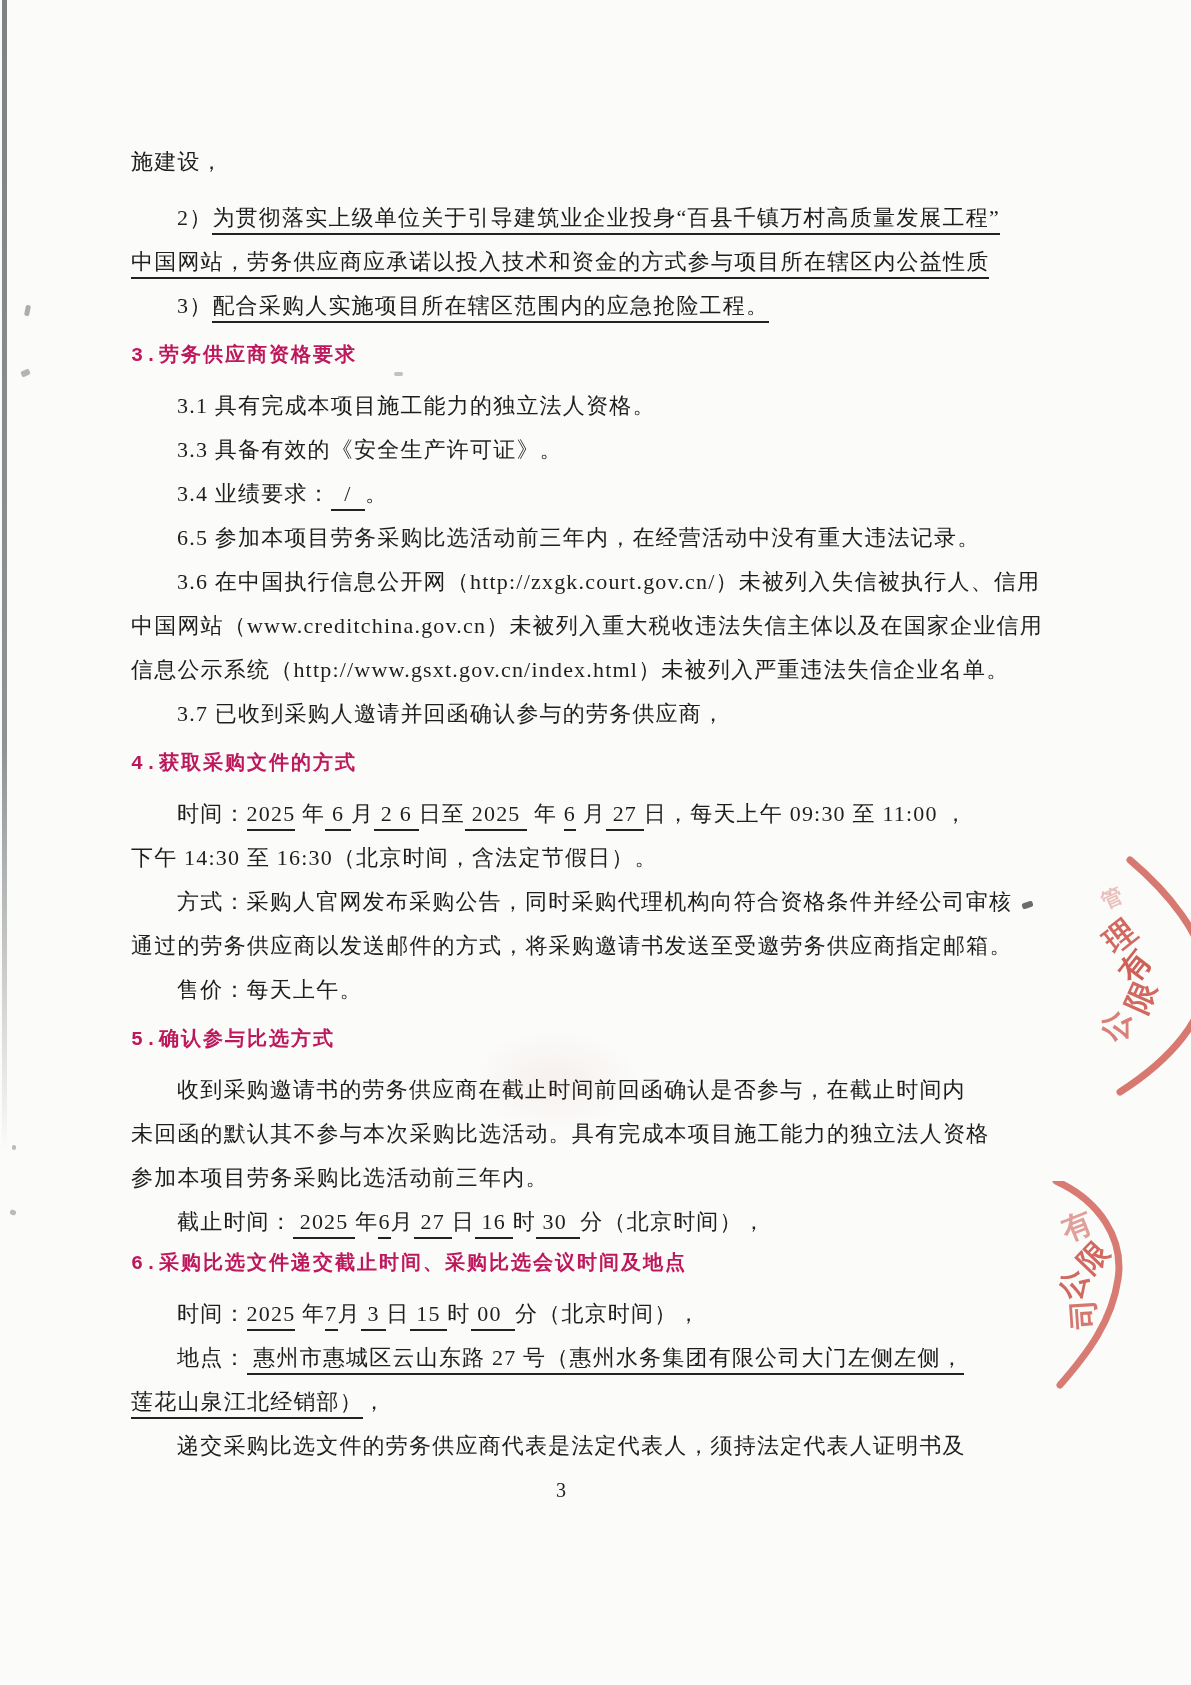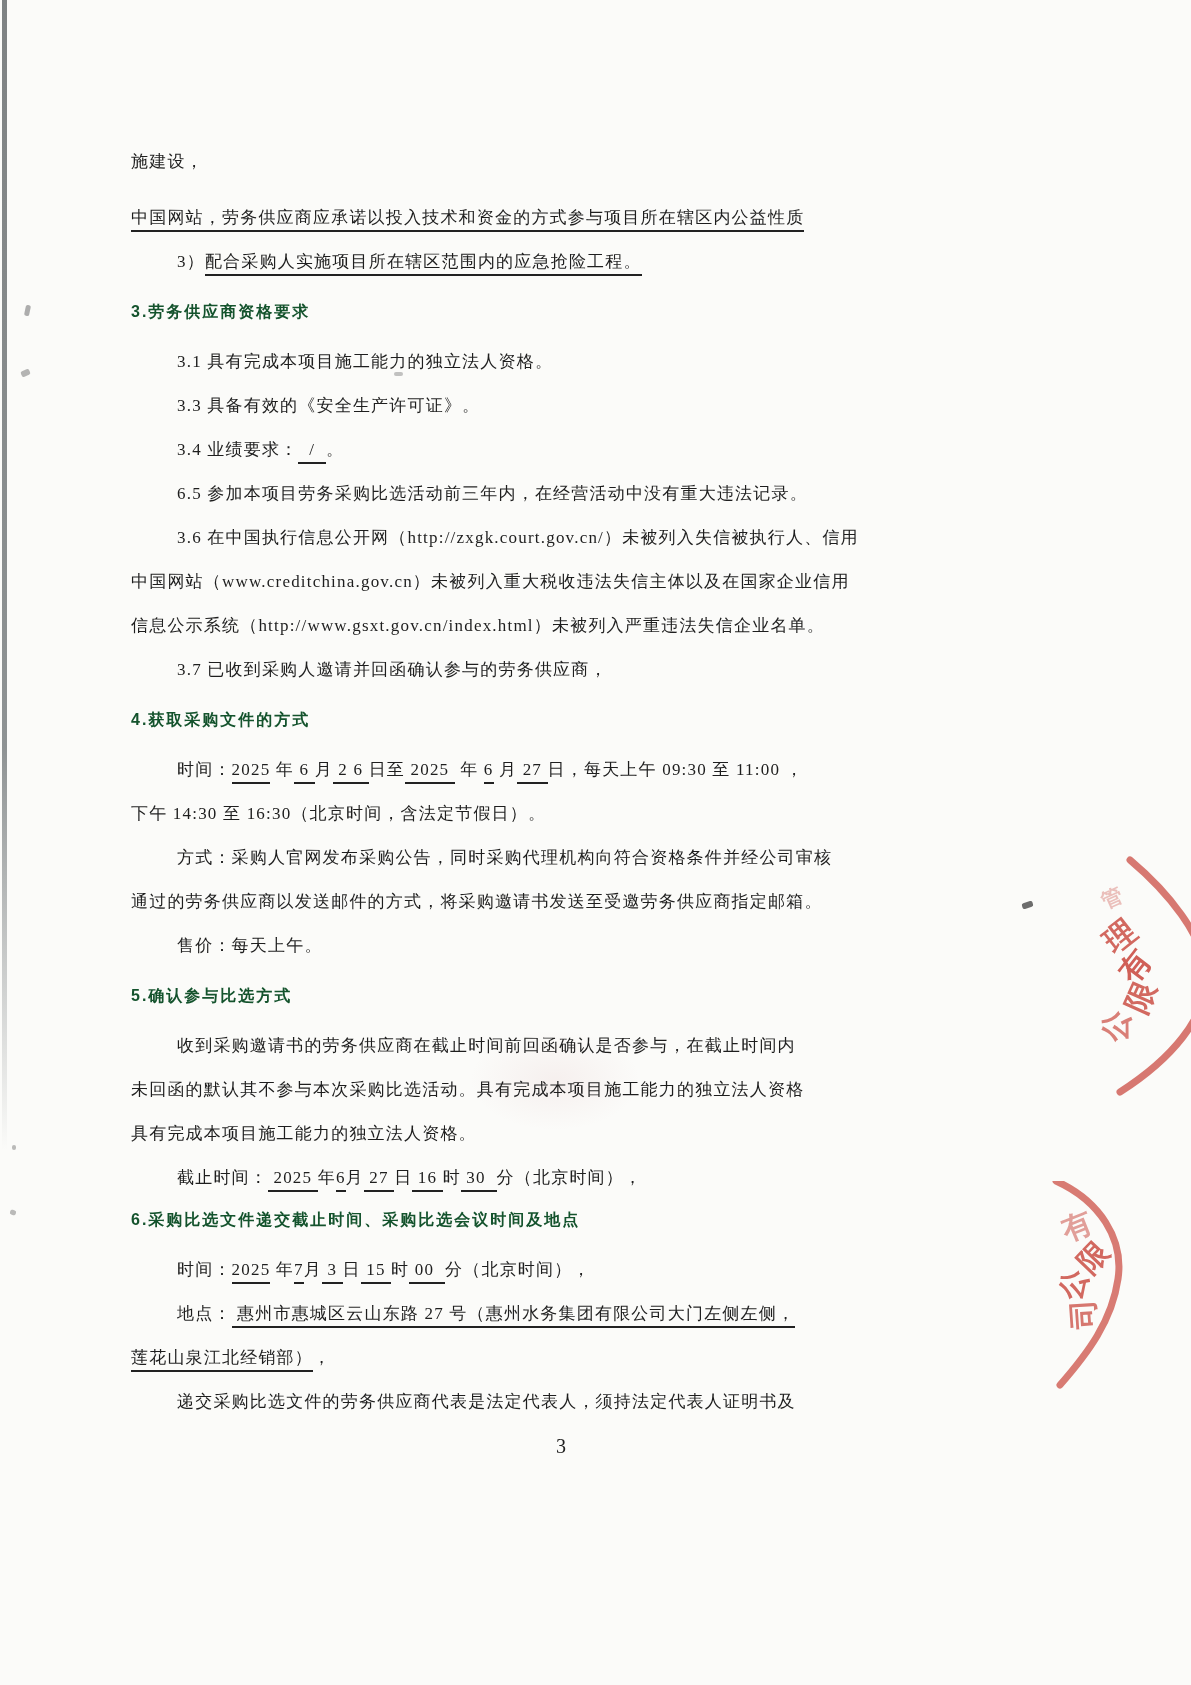--- a/index.html
+++ b/index.html
@@ -11,36 +11,36 @@
     overflow:hidden;
     font-family:"Liberation Serif","DejaVu Serif",serif;
     color:#1e1e1e;
   }
   .doc{
     position:absolute;
     left:131px;top:140px;
     width:860px;
   }
   .bl{
-    font-size:17px;
+    font-size:22px;
     line-height:44px;
     height:44px;
     letter-spacing:1.2px;
     white-space:pre;
     font-weight:500;
   }
   .ind{padding-left:46px;}
   .h{
-    font-family:Liberation Sans, sans-serif;
+    font-family:Liberation Mono, monospace;
     font-weight:700;
-    font-size:16px;
+    font-size:20px;
     line-height:56px;
     height:56px;
     letter-spacing:2px;
-    color:#14532d;
+    color:#be185d;
     white-space:pre;
   }
   .u{
     border-bottom:2px solid #222;
     padding-bottom:3px;
     white-space:pre;
   }
   .sp12{height:12px;}
   .tight{margin-top:-8px;}
   .pagenum{
@@ -99,20 +99,21 @@
     <text transform="translate(67,76) rotate(-46)" font-size="30" text-anchor="middle" dominant-baseline="central" opacity="0.8">限</text>
     <text transform="translate(47,103) rotate(-70)" font-size="30" text-anchor="middle" dominant-baseline="central" opacity="0.8">公</text>
     <text transform="translate(57,133) rotate(-94)" font-size="30" text-anchor="middle" dominant-baseline="central" opacity="0.72">司</text>
   </svg>
 
   <div class="doc">
 
     <div class="bl">施建设，</div>
     <div class="sp12"></div>
 
+    <div class="bl ind"><span>2）</span><span class="u">为贯彻落实上级单位关于引导建筑业企业投身“百县千镇万村高质量发展工程”</span></div>
     <div class="bl"><span class="u">中国网站，劳务供应商应承诺以投入技术和资金的方式参与项目所在辖区内公益性质</span></div>
 
     <div class="bl ind"><span>3）</span><span class="u">配合采购人实施项目所在辖区范围内的应急抢险工程。</span></div>
 
     <div class="h">3.劳务供应商资格要求</div>
     <div class="bl ind">3.1 具有完成本项目施工能力的独立法人资格。</div>
     <div class="bl ind">3.3 具备有效的《安全生产许可证》。</div>
     <div class="bl ind"><span>3.4 业绩要求：</span><span class="u">  /  </span><span>。</span></div>
     <div class="bl ind">6.5 参加本项目劳务采购比选活动前三年内，在经营活动中没有重大违法记录。</div>
     <div class="bl ind">3.6 在中国执行信息公开网（http://zxgk.court.gov.cn/）未被列入失信被执行人、信用</div>
@@ -123,21 +124,21 @@
     <div class="h">4.获取采购文件的方式</div>
     <div class="bl ind"><span>时间：</span><span class="u">2025</span><span> 年</span><span class="u"> 6 </span><span>月</span><span class="u"> 2 6 </span><span>日至</span><span class="u"> 2025 </span><span> 年 </span><span class="u">6</span><span> 月</span><span class="u"> 27 </span><span>日，每天上午 09:30 至 11:00 ，</span></div>
     <div class="bl">下午 14:30 至 16:30（北京时间，含法定节假日）。</div>
     <div class="bl ind">方式：采购人官网发布采购公告，同时采购代理机构向符合资格条件并经公司审核</div>
     <div class="bl">通过的劳务供应商以发送邮件的方式，将采购邀请书发送至受邀劳务供应商指定邮箱。</div>
     <div class="bl ind">售价：每天上午。</div>
 
     <div class="h">5.确认参与比选方式</div>
     <div class="bl ind">收到采购邀请书的劳务供应商在截止时间前回函确认是否参与，在截止时间内</div>
     <div class="bl">未回函的默认其不参与本次采购比选活动。具有完成本项目施工能力的独立法人资格</div>
-    <div class="bl">具有完成本项目施工能力的独立法人资格。</div>
+    <div class="bl">参加本项目劳务采购比选活动前三年内。</div>
     <div class="bl ind"><span>截止时间：</span><span class="u"> 2025 </span><span>年</span><span class="u">6</span><span>月</span><span class="u"> 27 </span><span>日</span><span class="u"> 16 </span><span>时</span><span class="u"> 30  </span><span>分（北京时间），</span></div>
 
     <div class="h tight">6.采购比选文件递交截止时间、采购比选会议时间及地点</div>
     <div class="bl ind"><span>时间：</span><span class="u">2025</span><span> 年</span><span class="u">7</span><span>月</span><span class="u"> 3 </span><span>日</span><span class="u"> 15 </span><span>时</span><span class="u"> 00  </span><span>分（北京时间），</span></div>
     <div class="bl ind"><span>地点：</span><span class="u"> 惠州市惠城区云山东路 27 号（惠州水务集团有限公司大门左侧左侧，</span></div>
     <div class="bl"><span class="u">莲花山泉江北经销部）</span><span>，</span></div>
     <div class="bl ind">递交采购比选文件的劳务供应商代表是法定代表人，须持法定代表人证明书及</div>
 
     <div class="bl pagenum">3</div>
 

